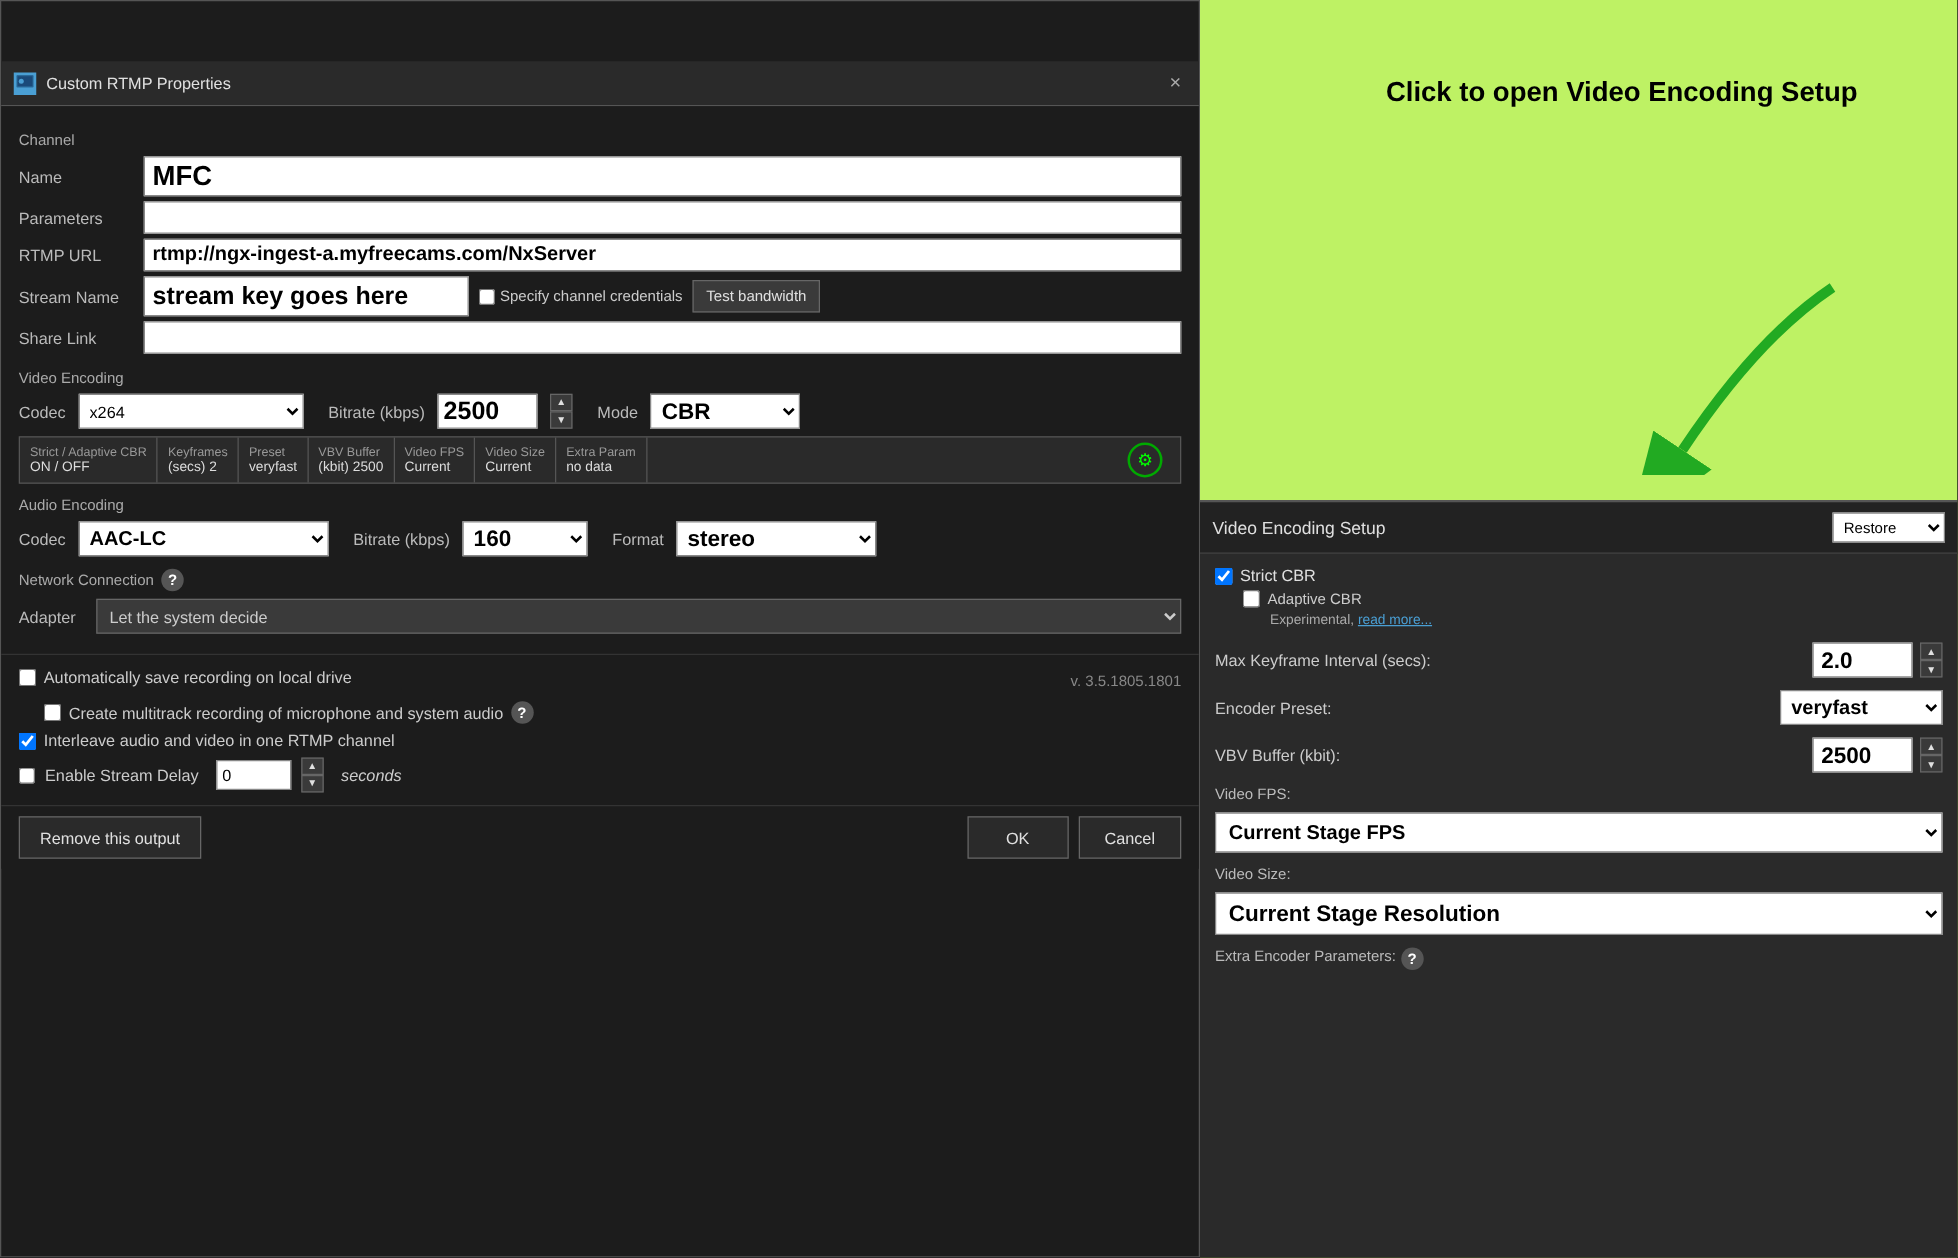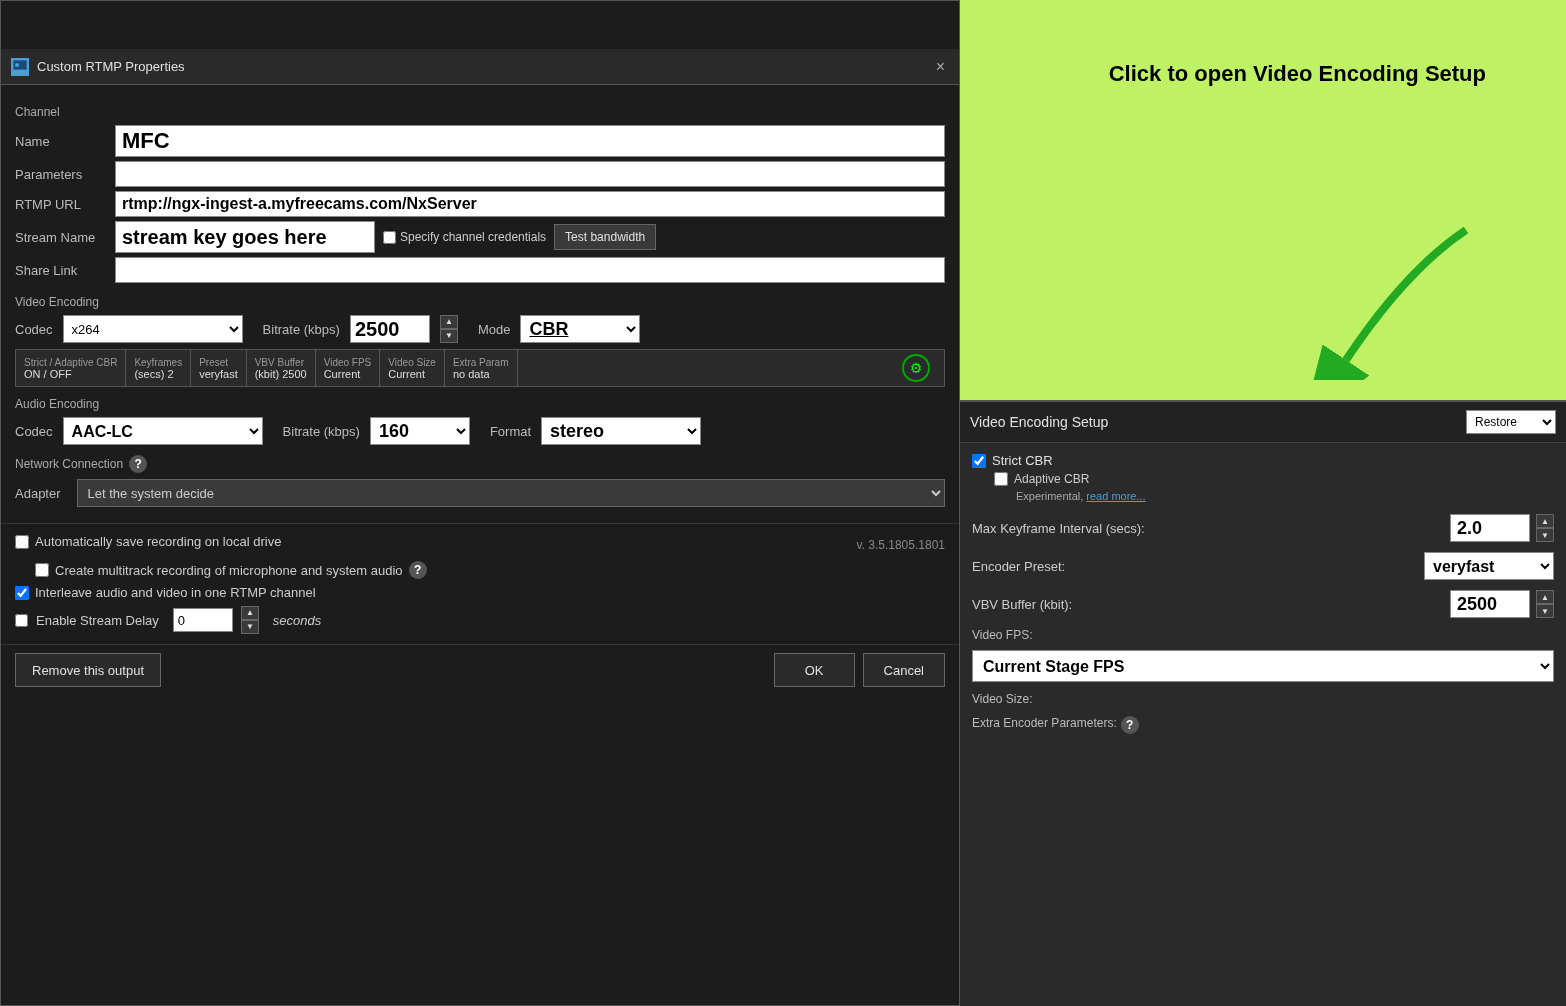--- a/index.html
+++ b/index.html
@@ -205,21 +205,20 @@
 
     .mode-select {
       background: #fff;
       color: #000;
       border: 1px solid #888;
       height: 28px;
       font-size: 18px;
       font-weight: bold;
       padding: 0 4px;
       width: 120px;
-      text-decoration: underline;
     }
 
     
     .enc-details-bar {
       background: #2a2a2a;
       border: 1px solid #555;
       display: flex;
       align-items: stretch;
       font-size: 11px;
       color: #ccc;
@@ -853,20 +852,23 @@
 
         <div class="ve-full-row">
           <div class="ve-section-label">Video FPS:</div>
           <select class="ve-dropdown-large">
             <option>Current Stage FPS</option>
           </select>
         </div>
 
         <div class="ve-full-row">
           <div class="ve-section-label">Video Size:</div>
+          <select class="ve-resolution-select">
+            <option>Current Stage Resolution</option>
+          </select>
         </div>
 
         <div class="ve-extra-row">
           <span class="ve-section-label">Extra Encoder Parameters:</span>
           <span class="help-icon">?</span>
         </div>
 
       </div>
 
     </div>

